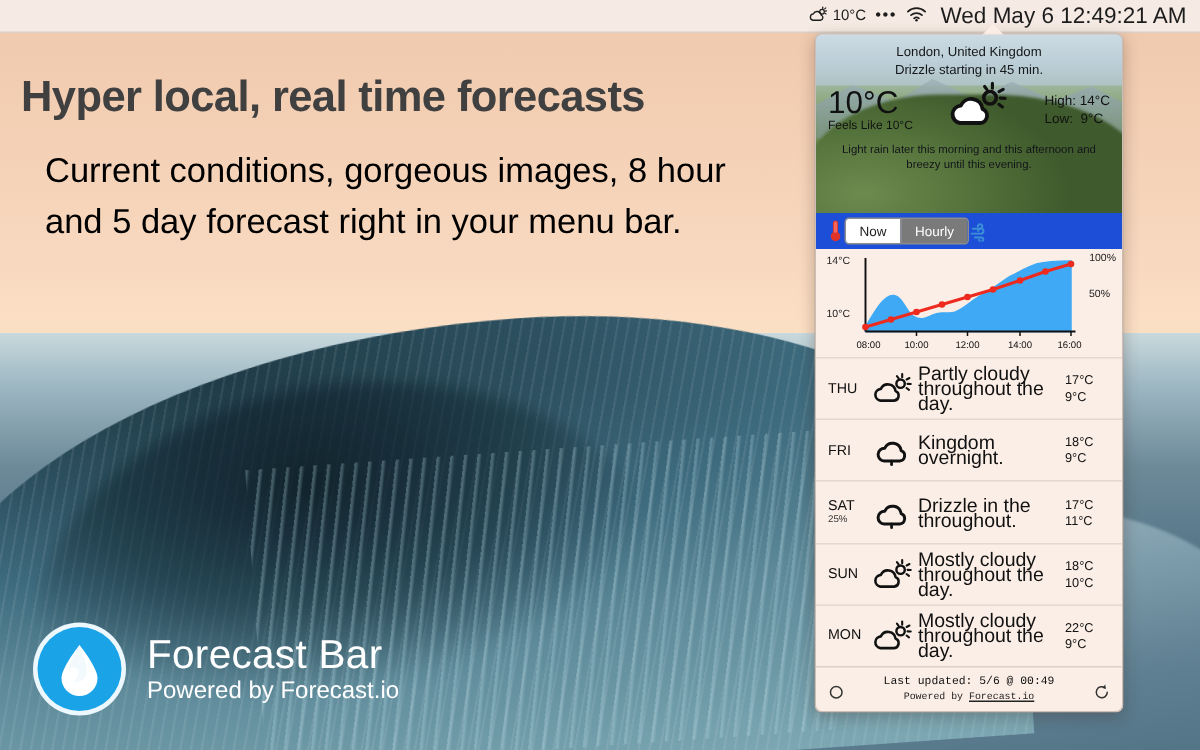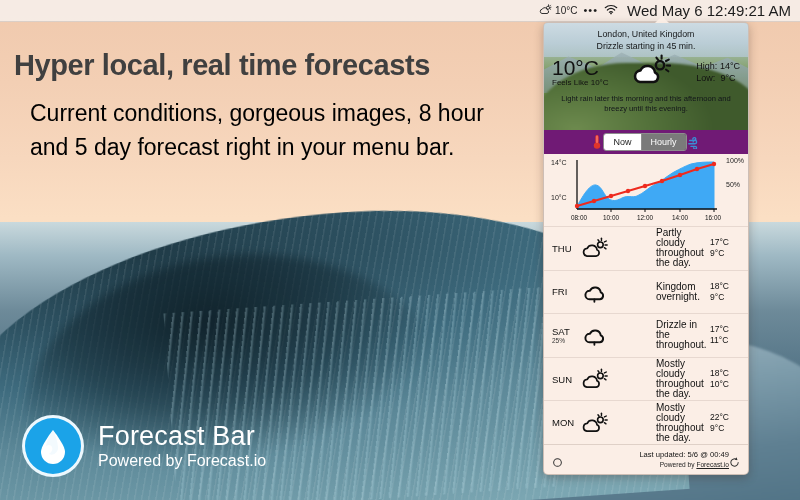--- a/index.html
+++ b/index.html
@@ -89,21 +89,21 @@
   }
   .panel-arrow{
     position:absolute;left:655px;top:16px;width:0;height:0;
     border-left:7px solid transparent;border-right:7px solid transparent;
     border-bottom:7px solid rgba(251,238,230,.95);
     z-index:3;
   }
 
   
   .hero{
-    position:relative;height:107px;flex:none;
+    position:relative;height:119px;flex:none;
     background:linear-gradient(180deg,#9db9c6 0%,#a7bfb0 22%,#7d9a5f 48%,#5e7f3d 72%,#44612c 100%);
     overflow:hidden;
   }
   .hero-hills{
     position:absolute;left:-10px;top:40px;width:230px;height:110px;
     background:
       radial-gradient(60% 70% at 18% 60%, #6d8a4e 0%, #53713a 55%, #3f5a2c 100%),
       radial-gradient(55% 60% at 75% 70%, #7d9a58 0%, #5a7a3e 60%, #425d2d 100%);
     filter:blur(1px);
     border-radius:40% 45% 0 0/55% 50% 0 0;
@@ -128,22 +128,22 @@
   .hero-temp{font-size:21px;line-height:23px;font-weight:400;color:#111;}
   .hero-feels{font-size:8px;line-height:10px;color:#111;margin-top:-1px;}
   .hero-hl{font-size:9px;line-height:12px;color:#111;text-align:left;}
   .hero-desc{
     position:relative;z-index:2;text-align:center;font-size:7.6px;line-height:10px;
     color:#12151a;padding:4px 10px 0;
   }
 
   
   .togglerow{
-    flex:none;height:24px;display:flex;align-items:center;justify-content:center;
-    padding:0 7px;box-sizing:border-box;background:#701a75;
+    flex:none;height:24px;display:flex;align-items:center;justify-content:flex-start;
+    padding:0 7px;box-sizing:border-box;background:#1d4ed8;
   }
   .seg{display:flex;border:1px solid #8d8d8d;border-radius:3px;overflow:hidden;height:16px;}
   .seg div{
     font-size:9px;line-height:16px;padding:0 9px;color:#222;background:#fff;
     border-right:1px solid #8d8d8d;
   }
   .seg div:last-child{border-right:none;}
   .seg div.active{background:#7a7a7a;color:#fff;}
   .thermo{width:12px;height:16px;position:relative;}
   .windicon{width:14px;height:14px;}
@@ -158,29 +158,29 @@
   .days{flex:1;display:flex;flex-direction:column;background:#fbeee6;}
   .dayrow{
     flex:1;display:flex;align-items:center;padding:0 8px;box-sizing:border-box;
     border-top:1px solid rgba(160,140,130,.22);
   }
   .dayrow:first-child{border-top:1px solid rgba(160,140,130,.22);}
   .dcol{width:28px;flex:none;}
   .dname{font-size:9.5px;color:#111;line-height:11px;}
   .dpop{font-size:6.5px;color:#333;line-height:8px;}
   .dicon{width:30px;flex:none;display:flex;align-items:center;justify-content:center;}
-  .dsum{flex:1;font-size:10px;line-height:10px;color:#111;padding-left:2px;margin-left:44px;}
+  .dsum{flex:1;font-size:13px;line-height:10px;color:#111;padding-left:2px;}
   .dtemp{width:30px;flex:none;text-align:left;font-size:8.5px;line-height:11px;color:#111;}
 
   
   .pfooter{
     flex:none;height:30px;display:flex;align-items:center;justify-content:space-between;
     padding:0 8px;box-sizing:border-box;border-top:1px solid rgba(160,140,130,.3);
   }
-  .pfoot-mid{text-align:right;flex:1;}
+  .pfoot-mid{text-align:center;flex:1;font-family:Liberation Mono, monospace;}
   .pfoot-l1{font-size:7.6px;line-height:10px;color:#111;}
   .pfoot-l2{font-size:6.6px;line-height:9px;color:#222;}
   .pfoot-l2 u{text-decoration:underline;}
   .gear,.refresh{width:11px;height:11px;}
 
   
   .headline{
     position:absolute;left:14px;top:48px;width:500px;
     font-size:29px;font-weight:bold;color:#404040;letter-spacing:-0.4px;
     line-height:34px;

